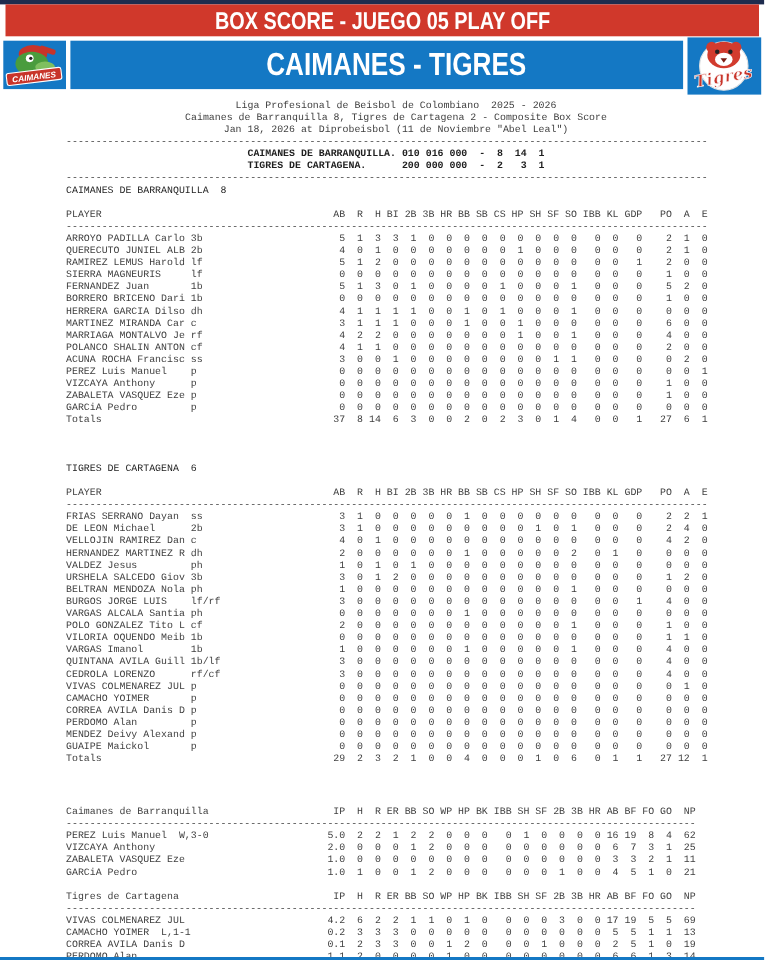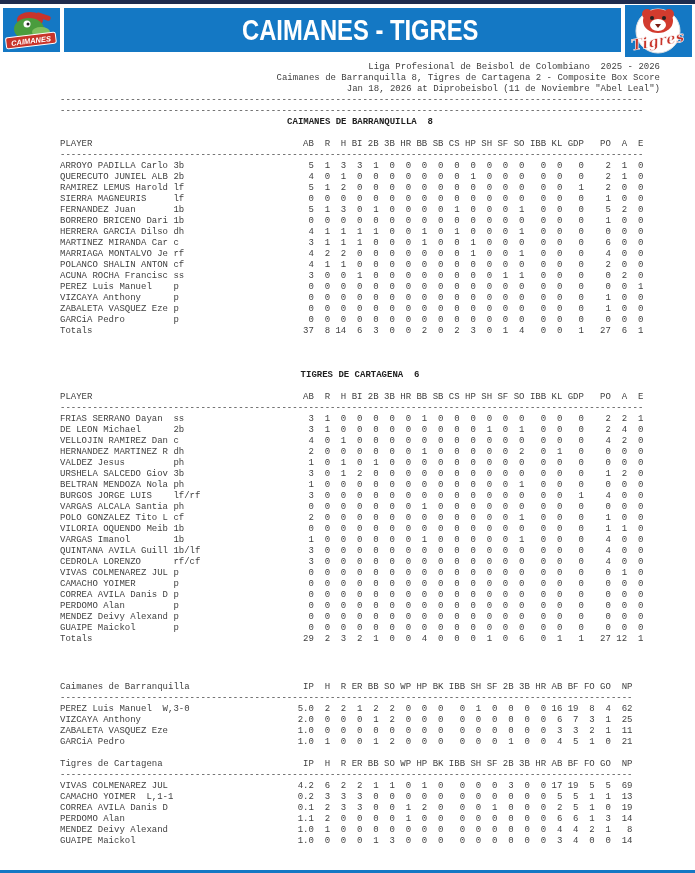--- a/index.html
+++ b/index.html
@@ -11,36 +11,39 @@
                display:inline-block;transform:scaleX(.82);white-space:nowrap;letter-spacing:0;}
   .red-banner .banner-text{font-size:22px;}
   .logo-row{margin-top:4px;display:flex;align-items:flex-start;}
   .logo-box{flex:none;background:#1478c4;overflow:hidden;}
   .logo-left{width:57px;height:44px;margin-left:3px;}
   .logo-right{width:67px;height:52px;margin-right:3px;margin-top:-3px;}
   .blue-banner{flex:1;height:44px;margin:0 4px;background:#1478c4;display:flex;align-items:center;justify-content:center;padding-left:36px;}
   .blue-banner .banner-text{font-size:29px;}
   .report{margin:5px 0 0 60px;width:600px;font-size:9px;line-height:11px;color:#3f3f3f;}
   .report pre{margin:0;font-family:inherit;}
-  .center{text-align:right;}
+  .center{text-align:center;}
   .bold{font-weight:700;color:#1f1f1f;}
-  .section-title{text-align:center;font-weight:700;color:#1f1f1f;white-space:pre;}
+  .section-title{font-weight:400;color:#1f1f1f;white-space:pre;}
   #bat-title-0{margin:0 0 11px 0;}
   #bat-title-1{margin:33px 0 11px 0;}
   #pit-0{margin-top:37px;}
   #pit-1{margin-top:11px;}
   .bottom-strip{position:absolute;left:0;right:0;bottom:0;height:3px;background:#1478c4;}
 </style>
 </head>
 <body>
 
 <div class="page">
 
   <div class="top-strip"></div>
 
+  <div class="red-banner">
+    <span class="banner-text">BOX SCORE - JUEGO 05 PLAY OFF</span>
+  </div>
 
   <div class="logo-row">
     <div class="logo-box logo-left">
       <svg width="57" height="44" viewBox="0 0 57 44">
         <ellipse cx="27" cy="12" rx="13" ry="8" fill="#c8342a"></ellipse>
         <rect x="33" y="6" width="15" height="5" rx="2" fill="#c8342a" transform="rotate(18 40 8)"></rect>
         <ellipse cx="26" cy="21" rx="15" ry="11" fill="#4a9c3d"></ellipse>
         <ellipse cx="38" cy="24" rx="9" ry="5" fill="#7fbf5f"></ellipse>
         <circle cx="24" cy="16" r="3.5" fill="#fff"></circle>
         <circle cx="25" cy="16" r="1.5" fill="#222"></circle>
@@ -66,20 +69,22 @@
         <text x="33" y="41" text-anchor="middle" font-size="15" font-style="italic" font-weight="bold" fill="#c8342a" stroke="#fff" stroke-width="0.6" font-family="DejaVu Serif, serif" transform="rotate(-10 33 38)">Tigres</text>
       </svg>
     </div>
   </div>
 
   <div class="report">
     <pre id="meta-lines" class="center">Liga Profesional de Beisbol de Colombiano  2025 - 2026
 Caimanes de Barranquilla 8, Tigres de Cartagena 2 - Composite Box Score
 Jan 18, 2026 at Diprobeisbol (11 de Noviembre "Abel Leal")</pre>
     <pre class="dashline">------------------------------------------------------------------------------------------------------------</pre>
+    <pre id="linescore" class="center bold">CAIMANES DE BARRANQUILLA. 010 016 000  -  8  14  1
+TIGRES DE CARTAGENA.      200 000 000  -  2   3  1</pre>
     <pre class="dashline">------------------------------------------------------------------------------------------------------------</pre>
 
     <div id="bat-title-0" class="section-title">CAIMANES DE BARRANQUILLA  8</div>
     <pre id="bat-0">PLAYER                                       AB  R  H BI 2B 3B HR BB SB CS HP SH SF SO IBB KL GDP   PO  A  E
 ------------------------------------------------------------------------------------------------------------
 ARROYO PADILLA Carlo 3b                       5  1  3  3  1  0  0  0  0  0  0  0  0  0   0  0   0    2  1  0
 QUERECUTO JUNIEL ALB 2b                       4  0  1  0  0  0  0  0  0  0  1  0  0  0   0  0   0    2  1  0
 RAMIREZ LEMUS Harold lf                       5  1  2  0  0  0  0  0  0  0  0  0  0  0   0  0   1    2  0  0
 SIERRA MAGNEURIS     lf                       0  0  0  0  0  0  0  0  0  0  0  0  0  0   0  0   0    1  0  0
 FERNANDEZ Juan       1b                       5  1  3  0  1  0  0  0  0  1  0  0  0  1   0  0   0    5  2  0

